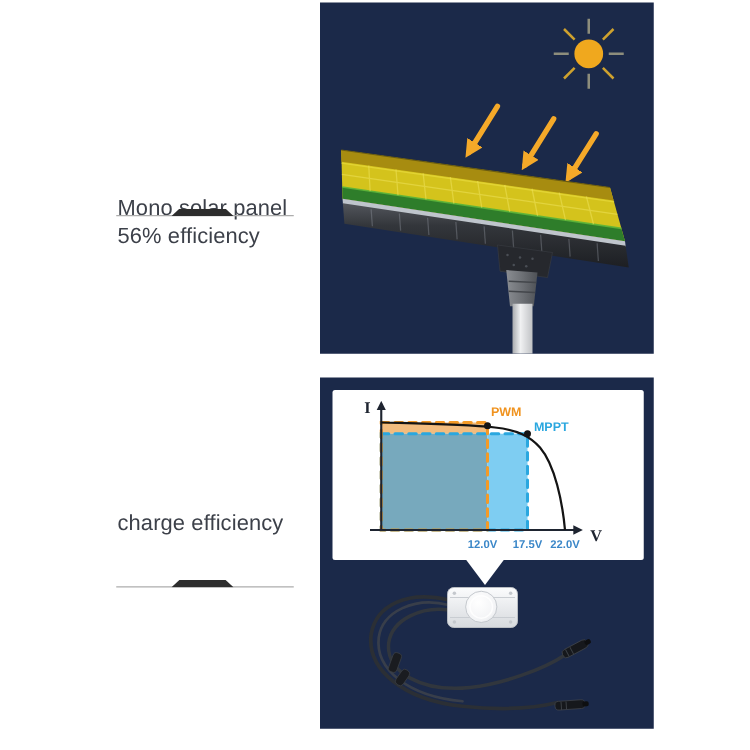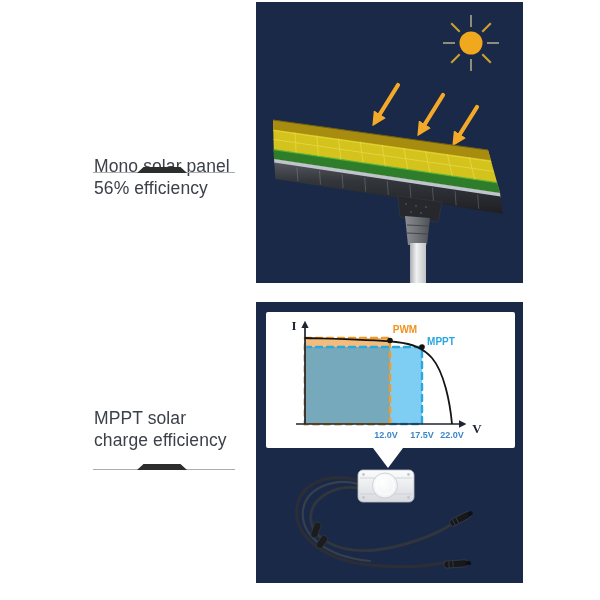--- a/index.html
+++ b/index.html
@@ -36,21 +36,20 @@
 <div class="heading heading-1">
   <div>Mono solar panel</div>
   <div>56% efficiency</div>
 </div>
 <div class="divider divider-1">
   <div class="line"></div>
   <div class="bump"></div>
 </div>
 
 <div class="heading heading-2">
-  <div>MPPT solar</div>
   <div>charge efficiency</div>
 </div>
 <div class="divider divider-2">
   <div class="line"></div>
   <div class="bump"></div>
 </div>
 
 <div class="navy-box box-top">
   <svg width="267" height="281" viewBox="0 0 267 281">
     <defs>

